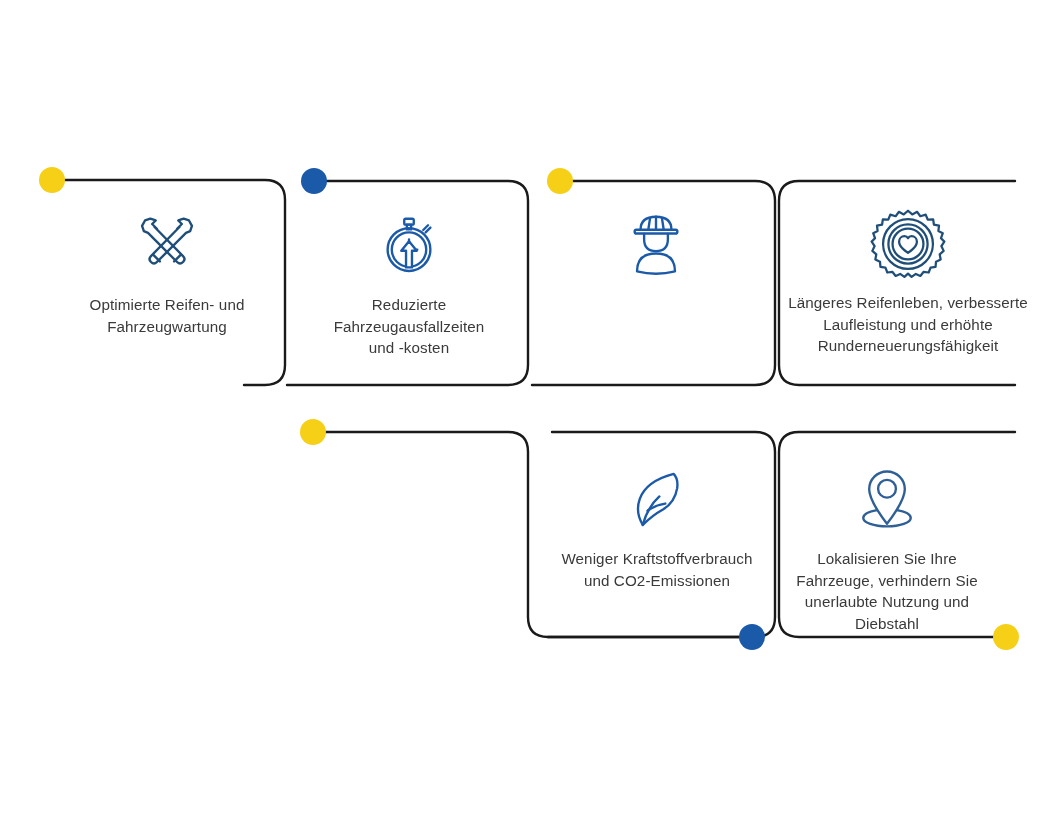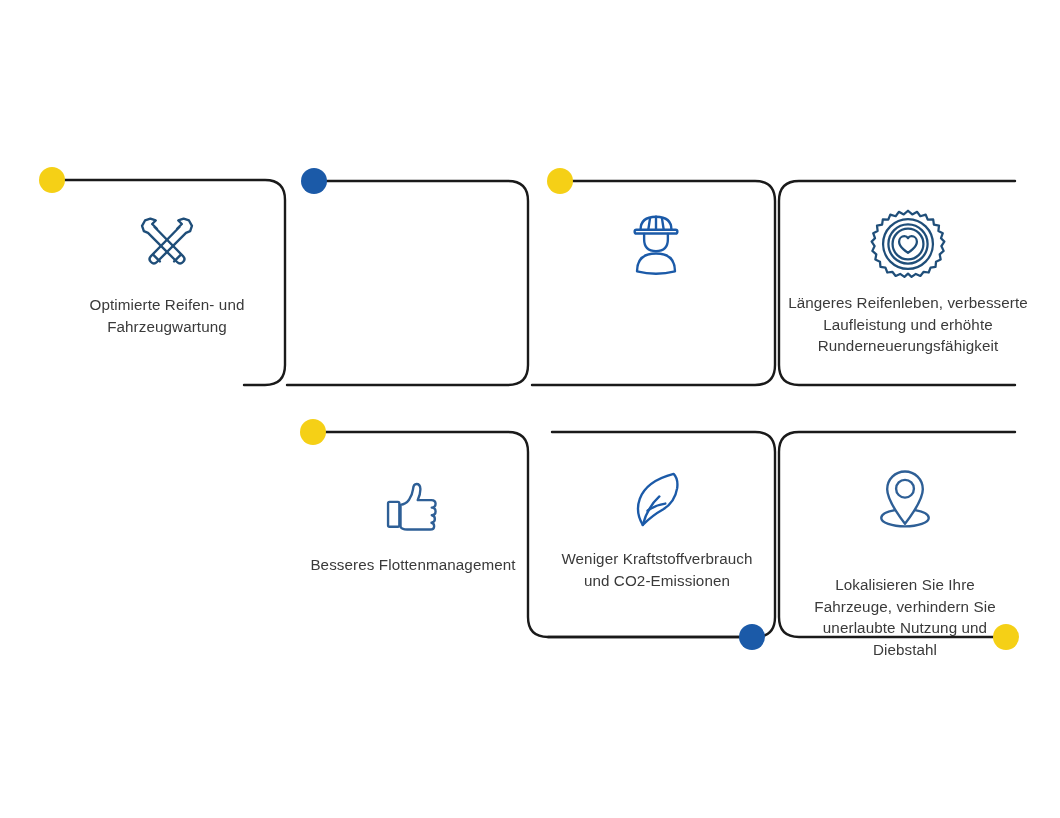--- a/index.html
+++ b/index.html
@@ -90,20 +90,41 @@
         <path d="M40.5 17.5 L44.5 13.5 L41.5 10.5 L46 9 L50.5 10.5 L53 15 L51.5 19.5 L48 21
                  L23.5 45.5 Q21 48 18.5 45.5 Q16 43 18.5 40.5 L42.5 16"></path>
         <line x1="20.5" y1="39.5" x2="26" y2="45"></line>
         <line x1="43.5" y1="39.5" x2="38" y2="45"></line>
       </svg>
     </div>
     <div class="card-label">Optimierte Reifen- und
 Fahrzeugwartung</div>
   </div>
 
+  <div class="card" style="left:300px; top:208px; width:218px;">
+    <div class="card-icon">
+      <svg width="76" height="76" viewBox="0 0 64 64" fill="none" stroke="#1B5AA8" stroke-width="2" stroke-linecap="round" stroke-linejoin="round">
+        <circle cx="32" cy="35" r="18"></circle>
+        <circle cx="32" cy="35" r="14.5"></circle>
+
+        <rect x="28" y="9" width="8" height="5" rx="1.2"></rect>
+        <rect x="30.2" y="14" width="3.6" height="4"></rect>
+
+        <line x1="46" y1="20.5" x2="50" y2="16.5"></line>
+        <line x1="44" y1="18.5" x2="48" y2="14.5"></line>
+
+        <path d="M32 26.5 L32 35 L39 35"></path>
+
+        <path d="M32 28 L25.5 36 L29.5 36 L29.5 50 L34.5 50 L34.5 36 L38.5 36 Z" fill="#ffffff" stroke="#1B5AA8"></path>
+      </svg>
+    </div>
+    <div class="card-label">Reduzierte
+Fahrzeugausfallzeiten
+und -kosten</div>
+  </div>
 
   <div class="card" style="left:546px; top:206px; width:220px;">
     <div class="card-icon">
       <svg width="76" height="76" viewBox="0 0 64 64" fill="none" stroke="#1B5AA8" stroke-width="2" stroke-linecap="round" stroke-linejoin="round">
 
         <path d="M19 20 Q19 9 32 9 Q45 9 45 20"></path>
 
         <path d="M15.5 20 L48.5 20 Q50 20 50 21.6 Q50 23.2 48.5 23.2 L15.5 23.2
                  Q14 23.2 14 21.6 Q14 20 15.5 20 Z"></path>
 
@@ -137,52 +158,37 @@
         <path d="M32 39.5 C32 39.5 24.5 34.8 24.5 30 C24.5 27.3 26.6 25.4 29 25.4
                  C30.5 25.4 31.5 26.2 32 27.1 C32.5 26.2 33.5 25.4 35 25.4
                  C37.4 25.4 39.5 27.3 39.5 30 C39.5 34.8 32 39.5 32 39.5 Z"></path>
       </svg>
     </div>
     <div class="card-label">Längeres Reifenleben, verbesserte
 Laufleistung und erhöhte
 Runderneuerungsfähigkeit</div>
   </div>
 
-  <div class="card" style="left:300px; top:468px; width:226px;">
-    <div class="card-icon">
-      <svg width="76" height="76" viewBox="0 0 64 64" fill="none" stroke="#2E5F96" stroke-width="2" stroke-linecap="round" stroke-linejoin="round">
-
-        <rect x="11" y="28.5" width="9.5" height="21" rx="1.2"></rect>
-
-        <path d="M21.5 31 Q26 30.5 28.5 27 Q31.5 22.5 32 18 Q32.4 13.5 35 13.5
-                 Q38 13.5 38.2 17.5 Q38.4 22 36 27 L47.5 27 Q51 27 51 30.2
-                 Q51 33.2 47.8 33.4 Q51 33.6 51 36.6 Q51 39.5 47.8 39.8
-                 Q50.4 40.2 50.4 43 Q50.4 45.7 47.6 46.1 Q49.8 46.6 49.8 49
-                 Q49.8 51.8 46.5 51.8 L27 51.8 Q22.5 51.8 21.5 49.5 Z"></path>
-      </svg>
-    </div>
-    <div class="card-label">Besseres Flottenmanagement</div>
-  </div>
 
   <div class="card" style="left:546px; top:462px; width:222px;">
     <div class="card-icon">
       <svg width="76" height="76" viewBox="0 0 64 64" fill="none" stroke="#1B5AA8" stroke-width="2" stroke-linecap="round" stroke-linejoin="round">
 
         <path d="M46 10 Q23 16 17.5 31 Q13.5 42 20 53 Q28 45 37 40 Q47 34 49 22
                  Q50 14 46 10 Z"></path>
 
         <path d="M20 53 Q24 38 34 29"></path>
         <path d="M24 41 Q31 36 39 35"></path>
       </svg>
     </div>
     <div class="card-label">Weniger Kraftstoffverbrauch
 und CO2-Emissionen</div>
   </div>
 
-  <div class="card" style="left:790px; top:462px; width:230px;gap:26px;">
+  <div class="card" style="left:772px; top:462px; width:230px;">
     <div class="card-icon">
       <svg width="76" height="76" viewBox="0 0 64 64" fill="none" stroke="#2E5F96" stroke-width="2" stroke-linecap="round" stroke-linejoin="round">
 
         <path d="M32 8 C23.7 8 17 14.7 17 23 C17 33.5 32 52 32 52 C32 52 47 33.5 47 23
                  C47 14.7 40.3 8 32 8 Z"></path>
         <circle cx="32" cy="22.5" r="7.5"></circle>
 
         <path d="M23.6 40.5 C16.6 41.8 12 44.3 12 47.1 C12 51 21 54.2 32 54.2
                  C43 54.2 52 51 52 47.1 C52 44.3 47.4 41.8 40.4 40.5"></path>
       </svg>

